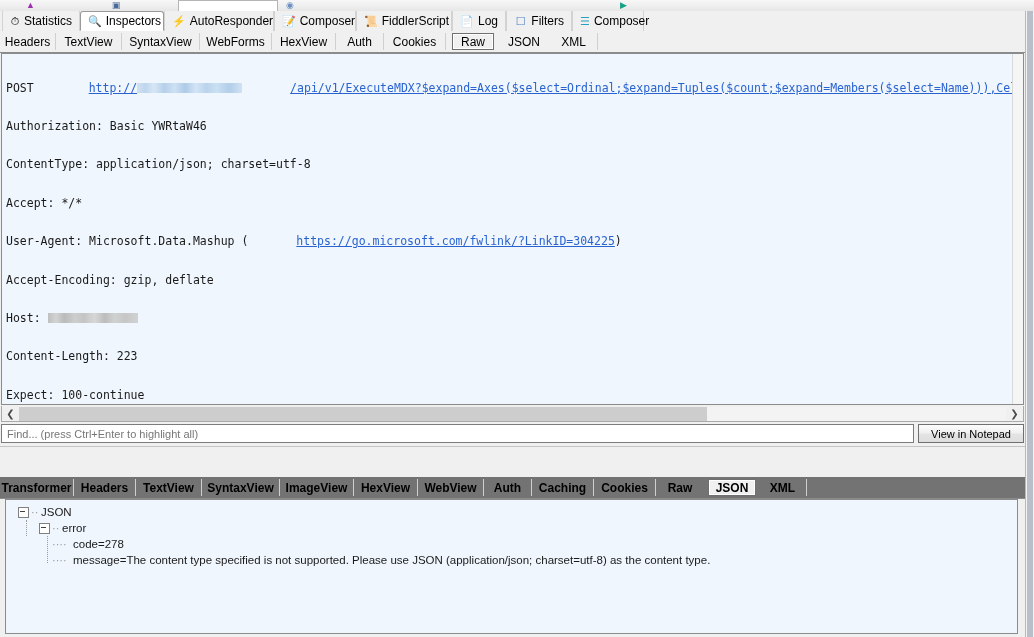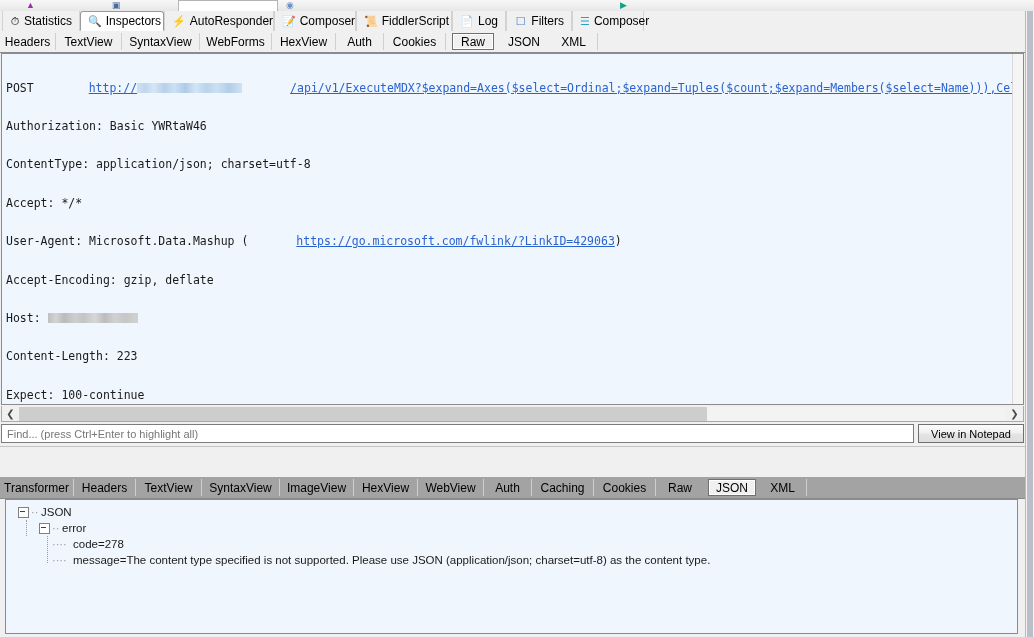--- a/index.html
+++ b/index.html
@@ -188,22 +188,23 @@
     border: 1px solid #2b2b2b;
     box-sizing: border-box;
     display: flex; align-items: center; justify-content: center;
     font-size: 11.5px; color: #000;
   }
 
   
   .restabs {
     position: absolute; left: 0; top: 477px;
     width: 1034px; height: 21px;
-    background: #a3a3a3;
+    background: #737373;
     border-bottom: 1px solid #8b8b8b;
+    font-weight: bold;
   }
 
   
   .jsonpane {
     position: absolute; left: 5px; top: 499px;
     width: 1013px; height: 135px;
     background: #eff6fd;
     border: 1px solid #8b8b8b;
     box-sizing: border-box;
     overflow: hidden;
@@ -318,21 +319,21 @@
         <span>XML</span>
       </div>
   </div>
 
   <div class="reqpane">
     <div class="reqtext mono">
       <div class="ln"><span>POST</span> <span class="lnk">http://</span><span class="redact-url"></span><span class="lnk">/api/v1/ExecuteMDX?$expand=Axes($select=Ordinal;$expand=Tuples($count;$expand=Members($select=Name))),Cells($select=Ordin</span></div>
       <div class="ln">Authorization: Basic YWRtaW46</div>
       <div class="ln">ContentType: application/json; charset=utf-8</div>
       <div class="ln">Accept: */*</div>
-      <div class="ln"><span>User-Agent: Microsoft.Data.Mashup (</span><span class="lnk">https://go.microsoft.com/fwlink/?LinkID=429063</span><span>)</span></div>
+      <div class="ln"><span>User-Agent: Microsoft.Data.Mashup (</span><span class="lnk">https://go.microsoft.com/fwlink/?LinkID=304225</span><span>)</span></div>
       <div class="ln">Accept-Encoding: gzip, deflate</div>
       <div class="ln"><span>Host: </span><span class="redact-host"></span></div>
       <div class="ln">Content-Length: 223</div>
       <div class="ln">Expect: 100-continue</div>
       
       
       
       
       
     </div>

